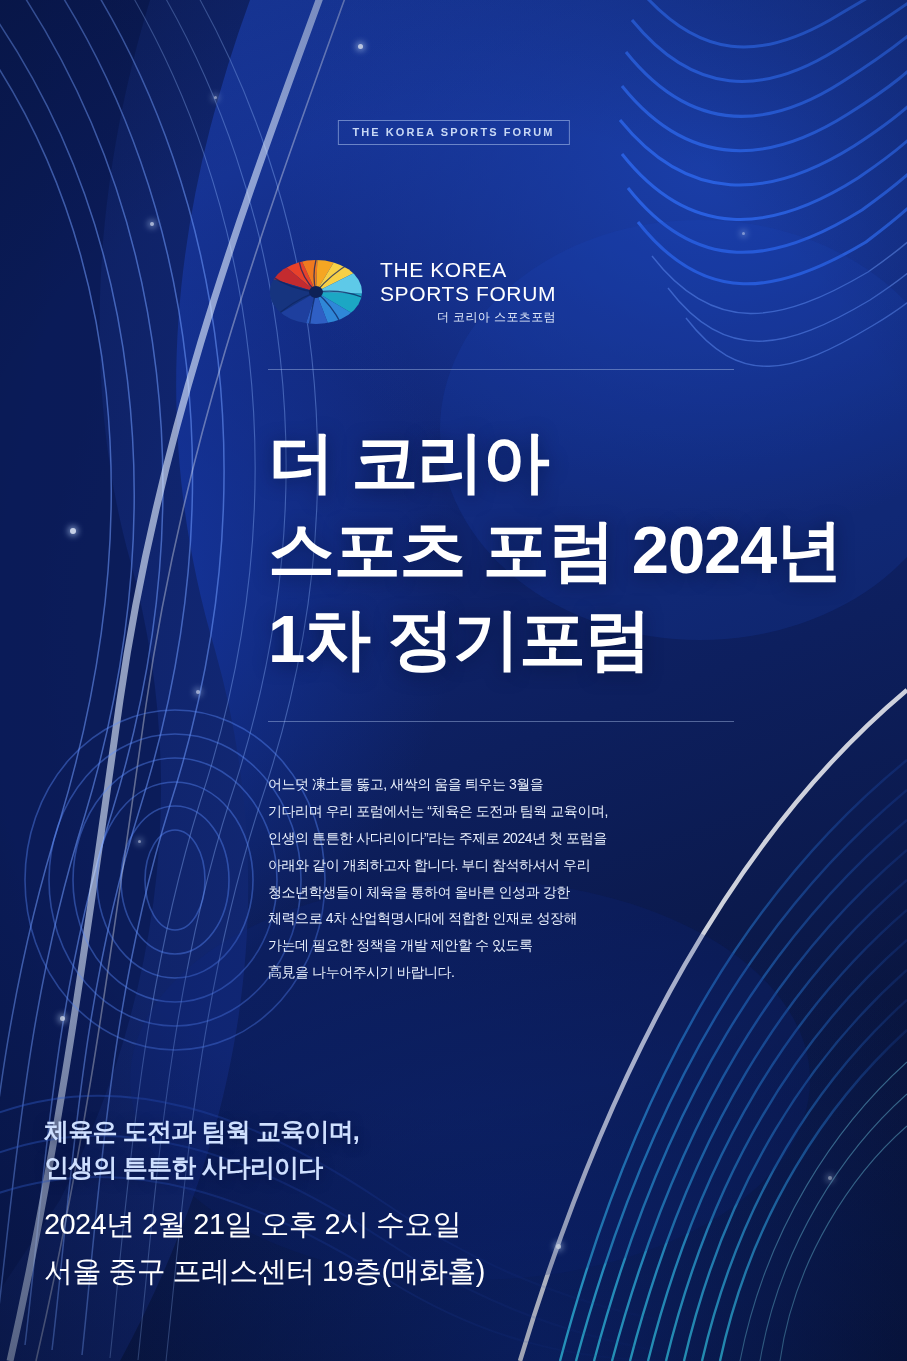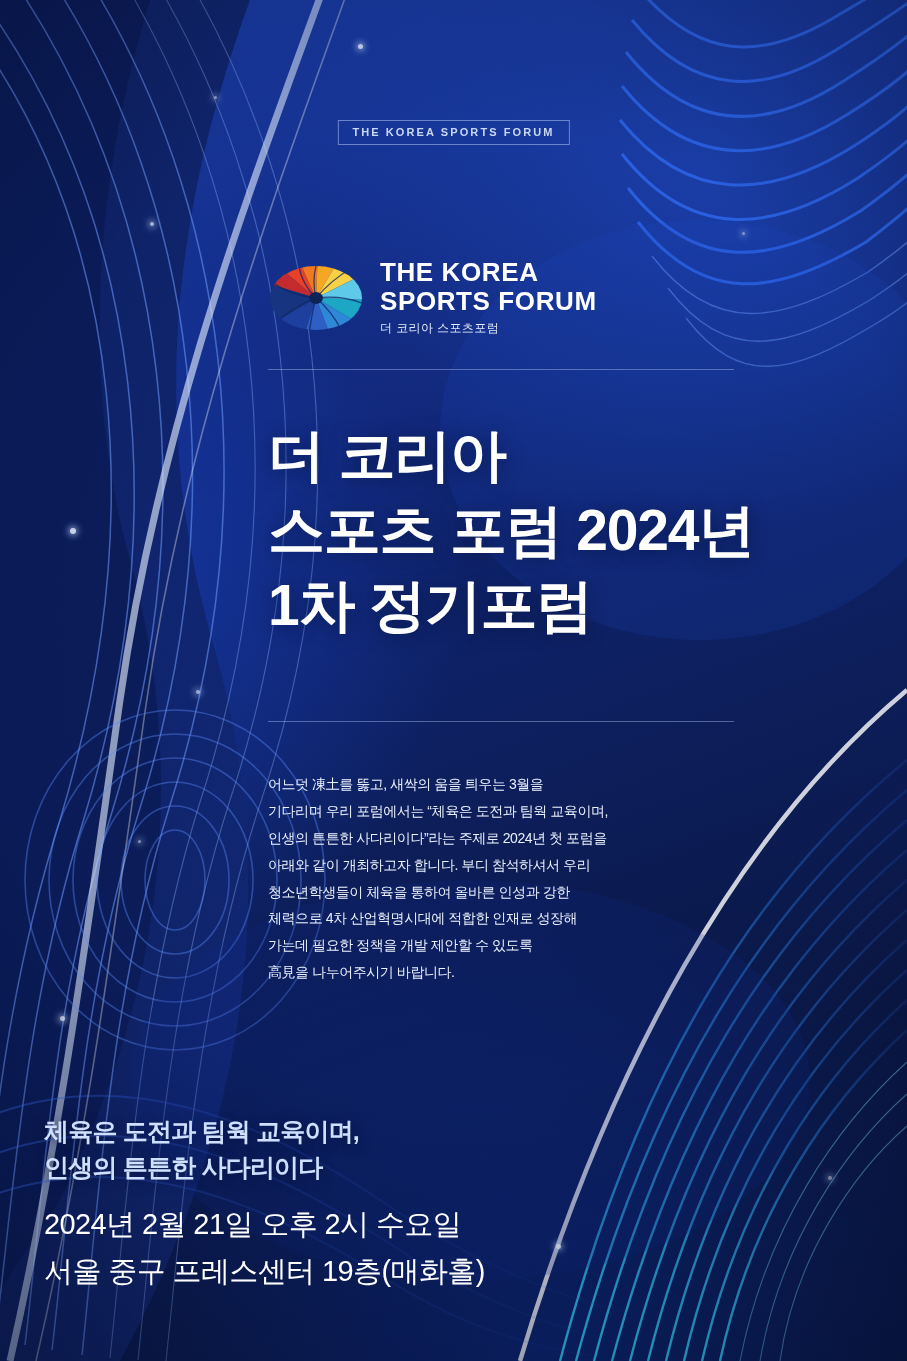--- a/index.html
+++ b/index.html
@@ -76,50 +76,51 @@
     position: absolute;
     left: 268px;
     top: 258px;
     display: flex;
     align-items: center;
     gap: 16px;
   }
   .logo-mark { width: 96px; height: 68px; flex: none; }
   .logo-text-en1, .logo-text-en2 {
     color: #ffffff;
-    font-weight: 700;
-    font-size: 26px;
+    font-weight: 400;
+    font-size: 21px;
     letter-spacing: 0.6px;
     line-height: 1.12;
   }
   .logo-text-kr {
     color: #e3ecfb;
     font-size: 12px;
     letter-spacing: 0.4px;
     margin-top: 4px;
+    text-align: right;
   }
 
   .rule {
     position: absolute;
     left: 268px;
     width: 466px;
     height: 1px;
     background: rgba(168,190,232,0.45);
   }
   .rule-top { top: 369px; }
   .rule-mid { top: 721px; }
 
   .headline {
     position: absolute;
     left: 268px;
     top: 406px;
     width: 620px;
     color: #ffffff;
     font-weight: 800;
-    font-size: 57px;
+    font-size: 67px;
     line-height: 1.32;
     letter-spacing: -1.2px;
     white-space: pre-line;
     text-shadow: 0 2px 18px rgba(4,14,50,0.55);
     margin-top: 12px;
   }
 
   .body-copy {
     position: absolute;
     left: 268px;

